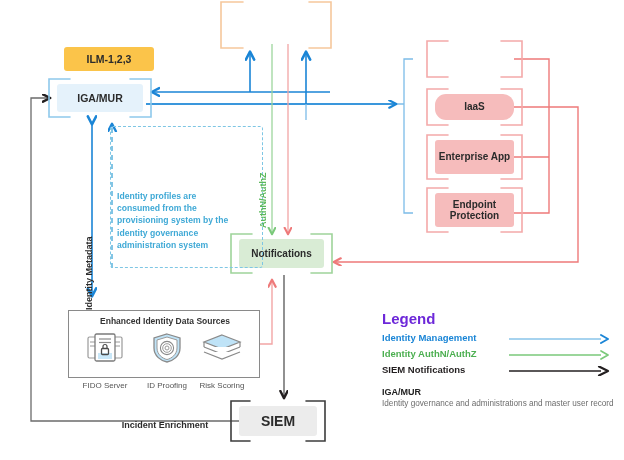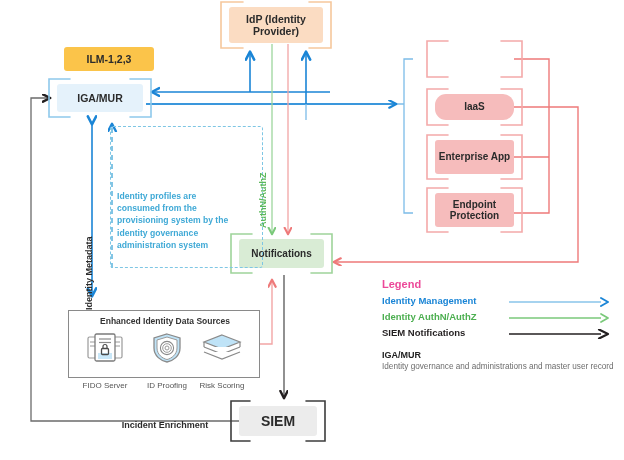--- a/index.html
+++ b/index.html
@@ -34,21 +34,21 @@
   
   #anno{position:absolute;left:117px;top:190px;width:112px;font-size:8.6px;
         color:#3fa9d6;font-weight:bold;line-height:1.42;}
   #anno-box{left:110px;top:126px;width:153px;height:142px;
             border:1.4px dashed #7ec6e4;border-radius:3px;}
   
   #vm{left:84px;top:310px;font-size:9px;color:#2b2b2b;transform:rotate(-90deg);}
   #va{left:258px;top:228px;font-size:9px;color:#5cb85c;transform:rotate(-90deg);}
   
   #legend{position:absolute;left:382px;top:278px;width:236px;}
-  #legend-title{font-size:11px;font-weight:bold;color:#ec4899;margin-bottom:3px;}
+  #legend-title{font-size:15px;font-weight:bold;color:#6d28d9;margin-bottom:3px;margin-top:32px;}
   .lg-row{position:relative;height:16px;}
   .lg-row .t{font-size:9.5px;font-weight:bold;position:absolute;left:0;top:2px;}
   .lg-row svg{position:absolute;left:127px;top:4px;}
   #lg-foot{margin-top:9px;}
   #lg-foot .h{font-size:9px;font-weight:bold;color:#222;}
   #lg-foot .d{font-size:8.2px;color:#6d6d6d;line-height:1.35;margin-top:1px;}
   
   .blabel{position:absolute;font-size:9px;font-weight:bold;color:#2b2b2b;
           text-align:center;}
   #ev{left:95px;top:405px;width:140px;}
@@ -155,21 +155,20 @@
         <path d="M448,89 L427,89 L427,125 L448,125"></path>
           <path d="M501,89 L522,89 L522,125 L501,125"></path>
         <path d="M448,135 L427,135 L427,179 L448,179"></path>
           <path d="M501,135 L522,135 L522,179 L501,179"></path>
         <path d="M448,188 L427,188 L427,232 L448,232"></path>
           <path d="M501,188 L522,188 L522,232 L501,232"></path>
       </g>
     </g>
   </svg>
 
-  <div class="node" id="idp">IdP (Identity Provider)</div>
   <div class="node" id="ilm">ILM-1,2,3</div>
   <div class="node" id="iga">IGA/MUR</div>
   <div class="node" id="prov">Notifications</div>
   <div class="node" id="siem">SIEM</div>
 
   <div class="node app" id="app1">IaaS</div>
   <div class="node app" id="app2">Enterprise App</div>
   <div class="node app" id="app3">Endpoint Protection</div>
 
   <div class="brk" id="anno-box"></div>

